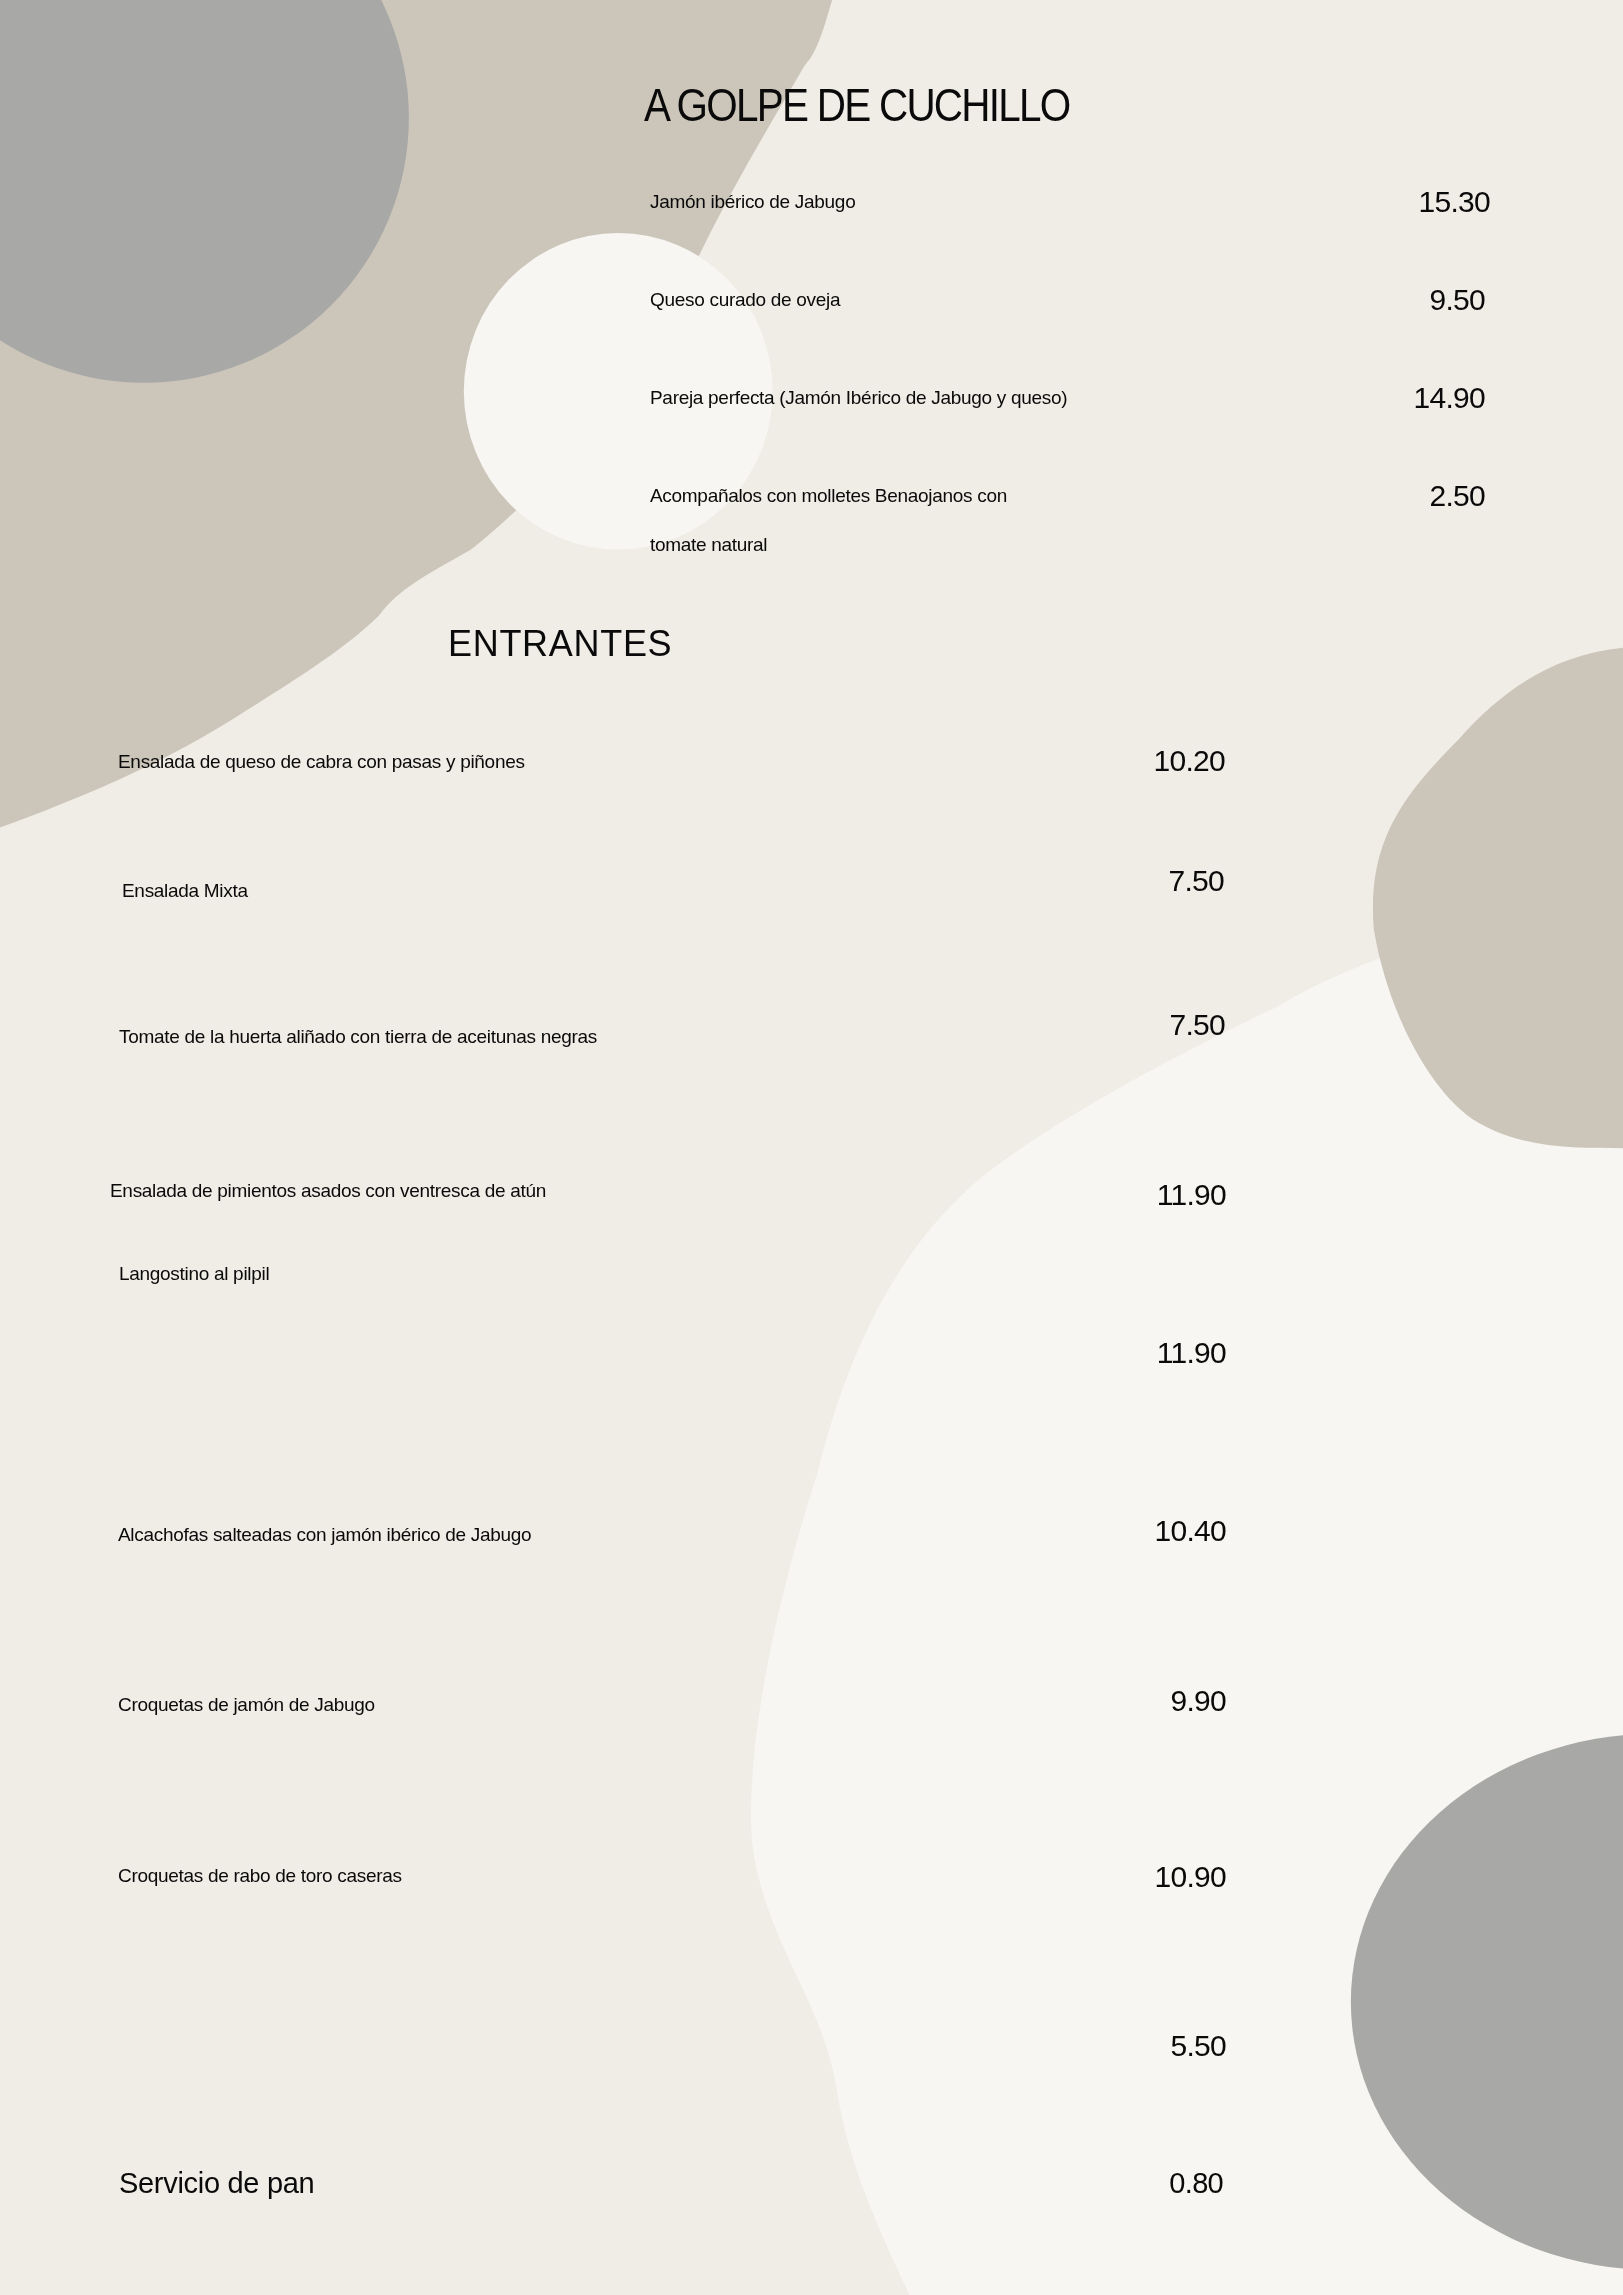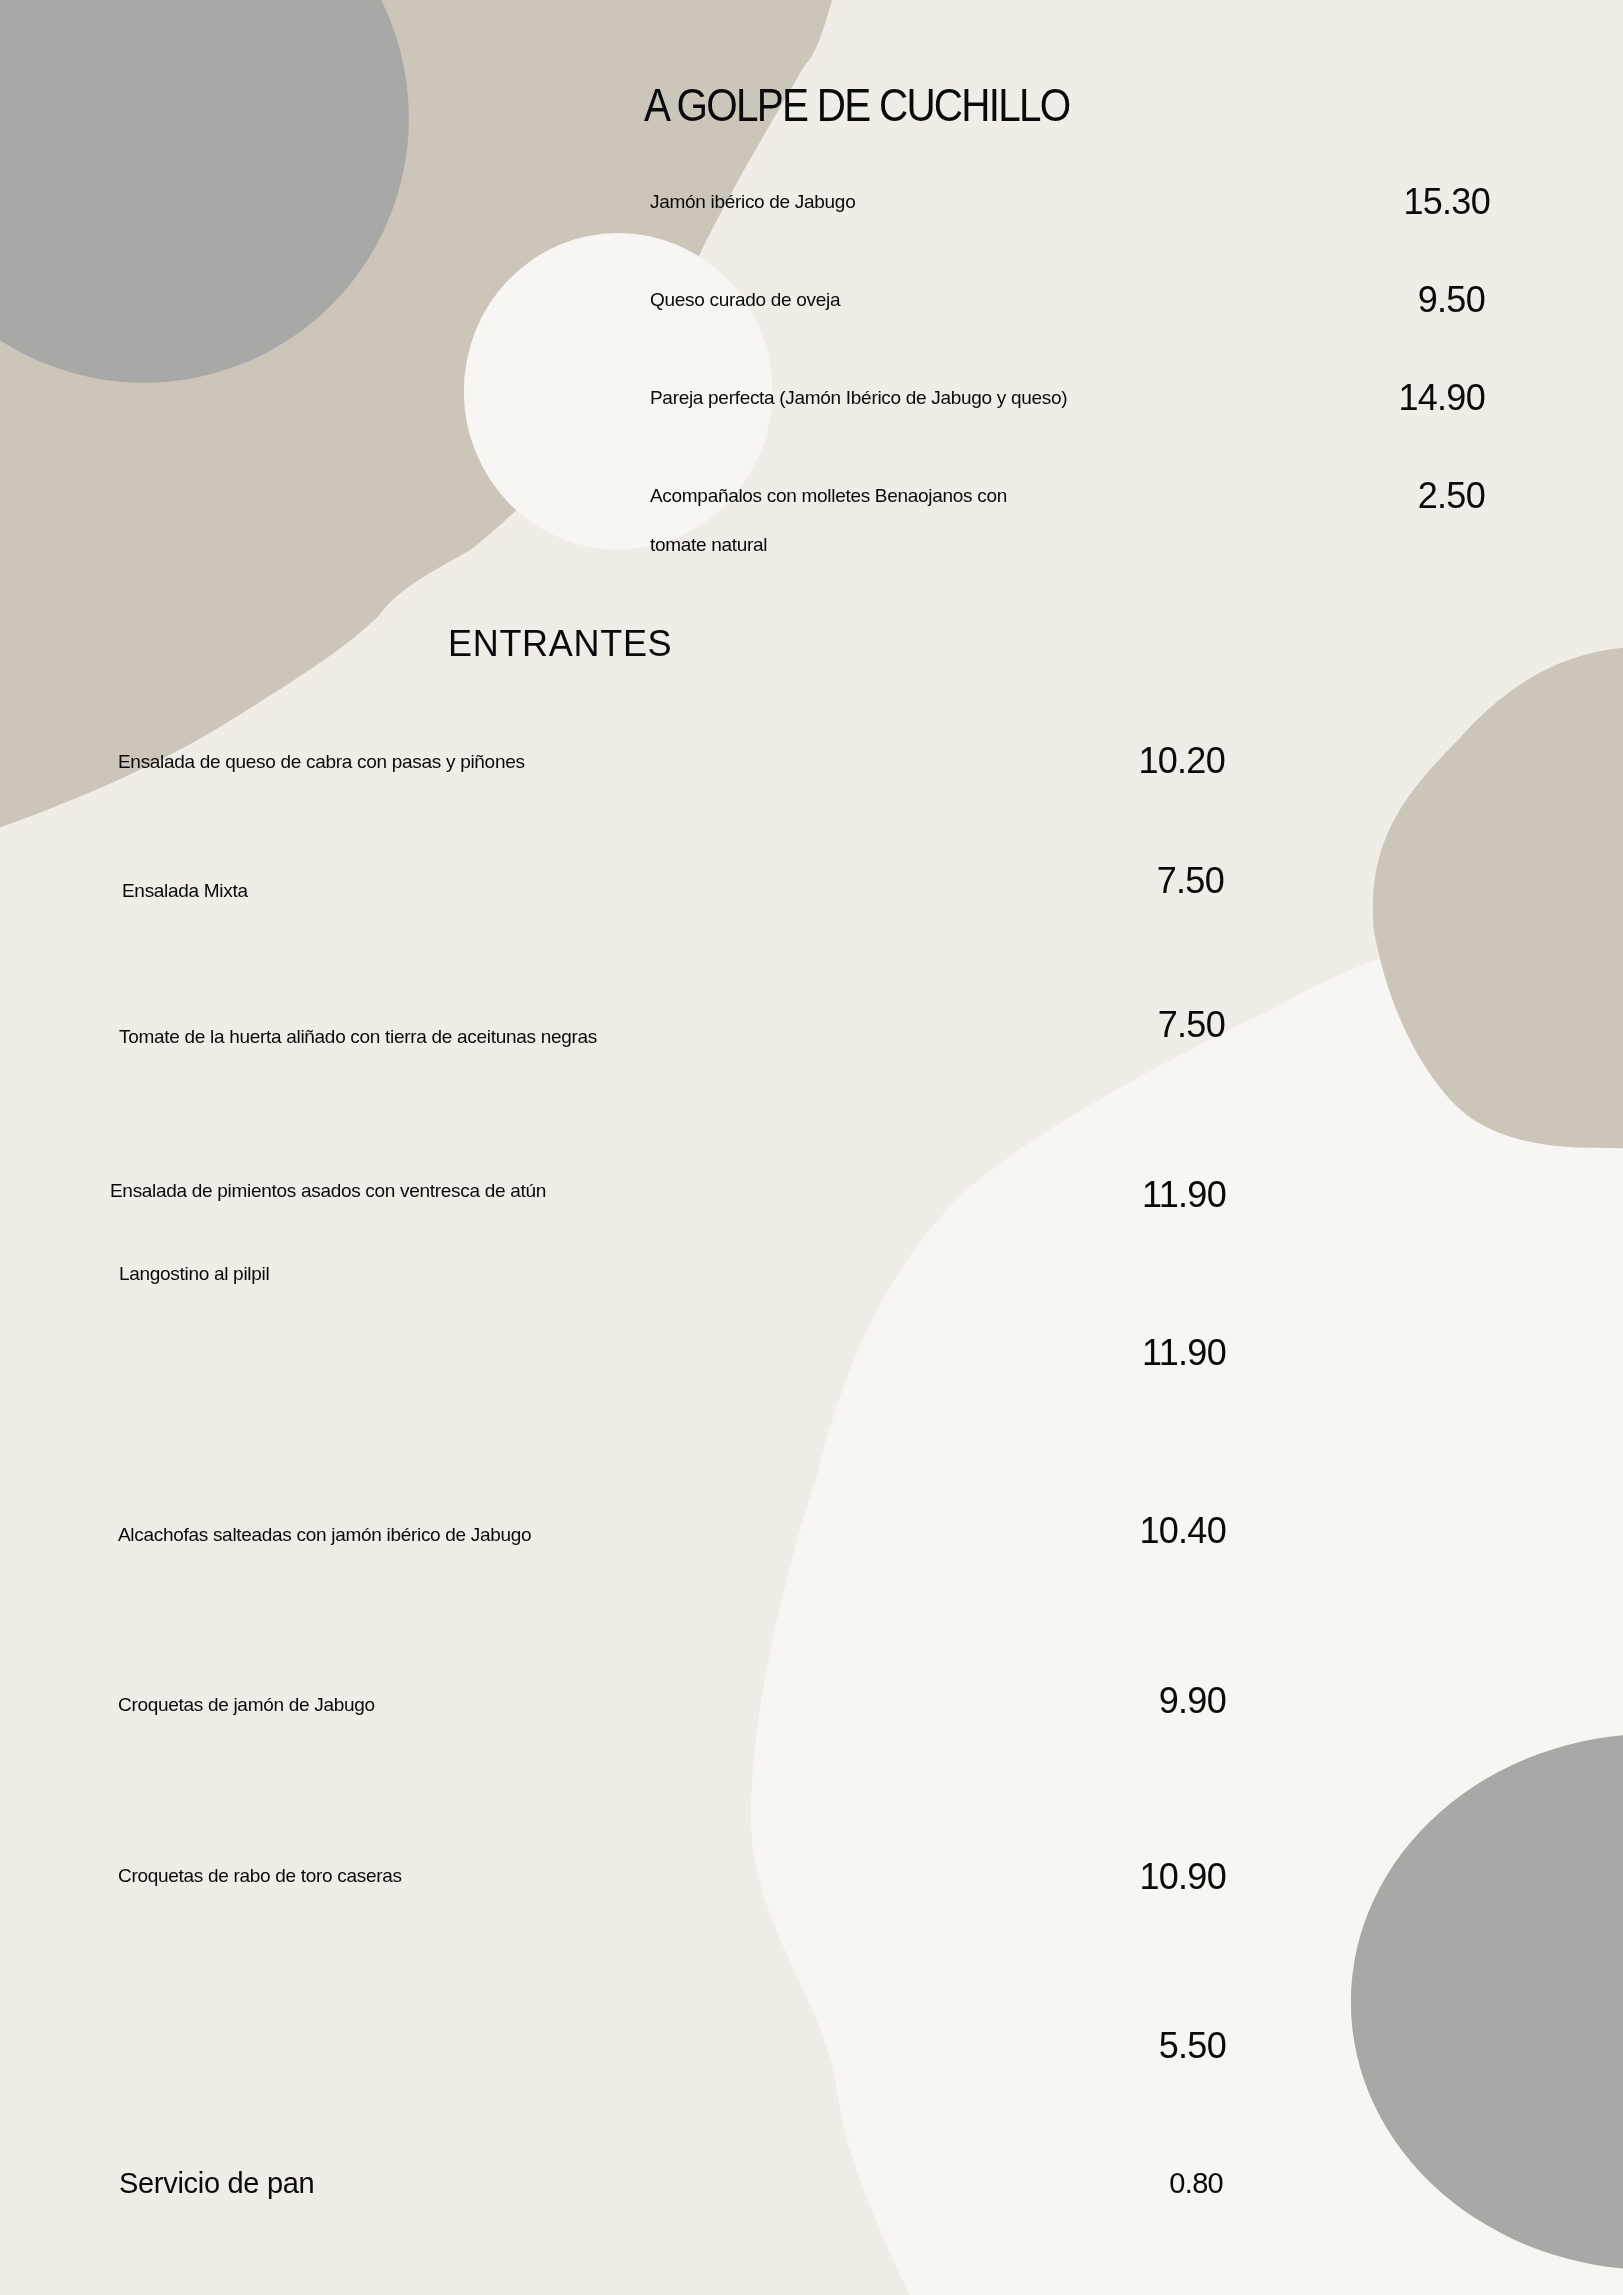--- a/index.html
+++ b/index.html
@@ -3,21 +3,21 @@
   <meta charset="utf-8">
   <style>
     html, body { margin:0; padding:0; }
     body { width:1623px; height:2295px; position:relative; overflow:hidden; background:#F0ECE6; font-family:"Liberation Sans", sans-serif; color:#0a0a0a; }
     .bg { position:absolute; left:0; top:0; width:1623px; height:2295px; z-index:0; }
     .content { position:absolute; left:0; top:0; width:1623px; height:1849px; z-index:1; }
     .title { position:absolute; font-weight:400; margin:0; white-space:nowrap; }
     .t1 { left:644px; top:77px; font-size:47px; letter-spacing:-2px; transform:scaleX(0.86); transform-origin:left top; }
     .t2 { left:448px; top:623px; font-size:36px; letter-spacing:0.7px; }
     .item { position:absolute; font-size:19px; line-height:50px; white-space:nowrap; letter-spacing:-0.3px; }
-    .price { position:absolute; font-size:36px; line-height:50px; text-align:right; white-space:nowrap; letter-spacing:-0.7px; }
+    .price { position:absolute; font-size:30px; line-height:50px; text-align:right; white-space:nowrap; letter-spacing:-0.7px; }
     .item.small, .price.small { font-size:29px; }
   </style>
 </head>
 <body>
 
 <svg class="bg" viewBox="0 0 2481 3508" xmlns="http://www.w3.org/2000/svg">
 
   <path d="M0 0 L1272 0 C1260 40 1250 80 1230 100 C1160 220 1080 350 1020 500 C930 640 820 760 720 840 C650 880 610 900 580 940 C530 990 450 1040 370 1090 C260 1160 150 1210 0 1265 Z" fill="#CCC5BA"></path>
 
   <circle cx="220" cy="180" r="405" fill="#A8A8A7"></circle>

